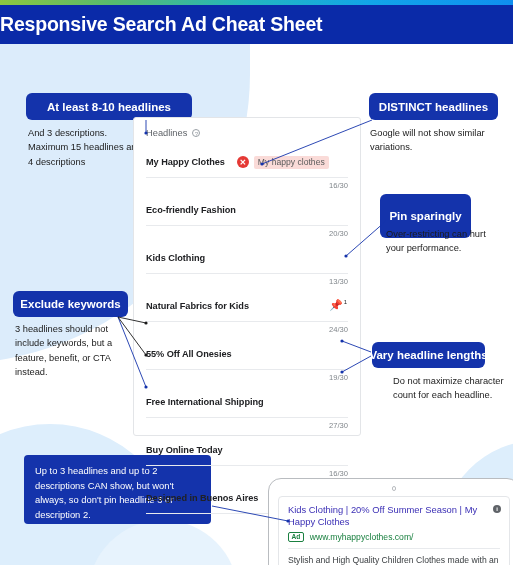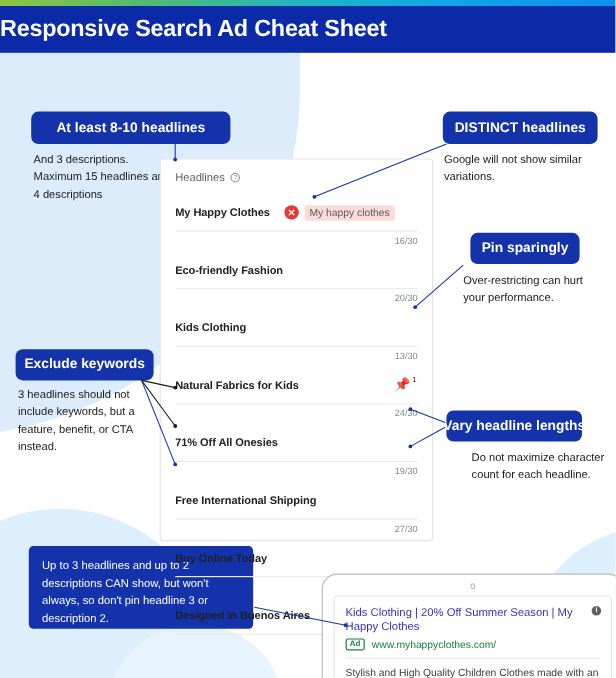--- a/index.html
+++ b/index.html
@@ -90,21 +90,21 @@
     border-radius: 4px;
     color: #fff;
     font-size: 9.4px;
     line-height: 1.55;
     padding: 9px 11px;
   }
 
   
   #headlines-card {
     position: absolute; z-index: 6;
-    left: 133px; top: 132px;
+    left: 133px; top: 117px;
     width: 228px; height: 319px;
     background: #fff;
     border: 1px solid #e3e5e8;
     border-radius: 3px;
     padding: 10px 12px 0 12px;
   }
   .card-head {
     display: flex; align-items: center; gap: 5px;
     color: #5f6368;
     font-size: 9.3px;
@@ -241,21 +241,21 @@
 <div class="pill" style="left:26px; top:93px; width:166px; height:27px;">
   <span>At least 8-10 headlines</span>
 </div>
 <div class="note" style="left:28px; top:126px; width:120px;">And 3 descriptions. Maximum 15 headlines and 4 descriptions</div>
 
 <div class="pill" style="left:369px; top:93px; width:129px; height:27px;">
   <span>DISTINCT headlines</span>
 </div>
 <div class="note" style="left:370px; top:126px; width:120px;">Google will not show similar variations.</div>
 
-<div class="pill" style="left:392px; top:194px; width:91px; height:26px;">
+<div class="pill" style="left:380px; top:194px; width:91px; height:44px;">
   <span>Pin sparingly</span>
 </div>
 <div class="note" style="left:386px; top:227px; width:120px;">Over-restricting can hurt your performance.</div>
 
 <div class="pill" style="left:13px; top:291px; width:115px; height:26px;">
   <span>Exclude keywords</span>
 </div>
 <div class="note" style="left:15px; top:322px; width:118px;">3 headlines should not include keywords, but a feature, benefit, or CTA instead.</div>
 
 <div class="pill" style="left:372px; top:342px; width:113px; height:26px;">
@@ -298,21 +298,21 @@
         <span class="hl-text">Natural Fabrics for Kids</span>
         <span class="pin-wrap">
           <span class="pin-glyph" style="font-family: &quot;DejaVu Sans&quot;, sans-serif;">📌</span>
           <span class="pin-sup">1</span>
         </span>
       </div>
       <div class="count-line">
         <span>24/30</span>
       </div>
       <div class="hl-row">
-        <span class="hl-text">71% Off All Onesies</span>
+        <span class="hl-text">55% Off All Onesies</span>
       </div>
       <div class="count-line">
         <span>19/30</span>
       </div>
       <div class="hl-row">
         <span class="hl-text">Free International Shipping</span>
       </div>
       <div class="count-line">
         <span>27/30</span>
       </div>

